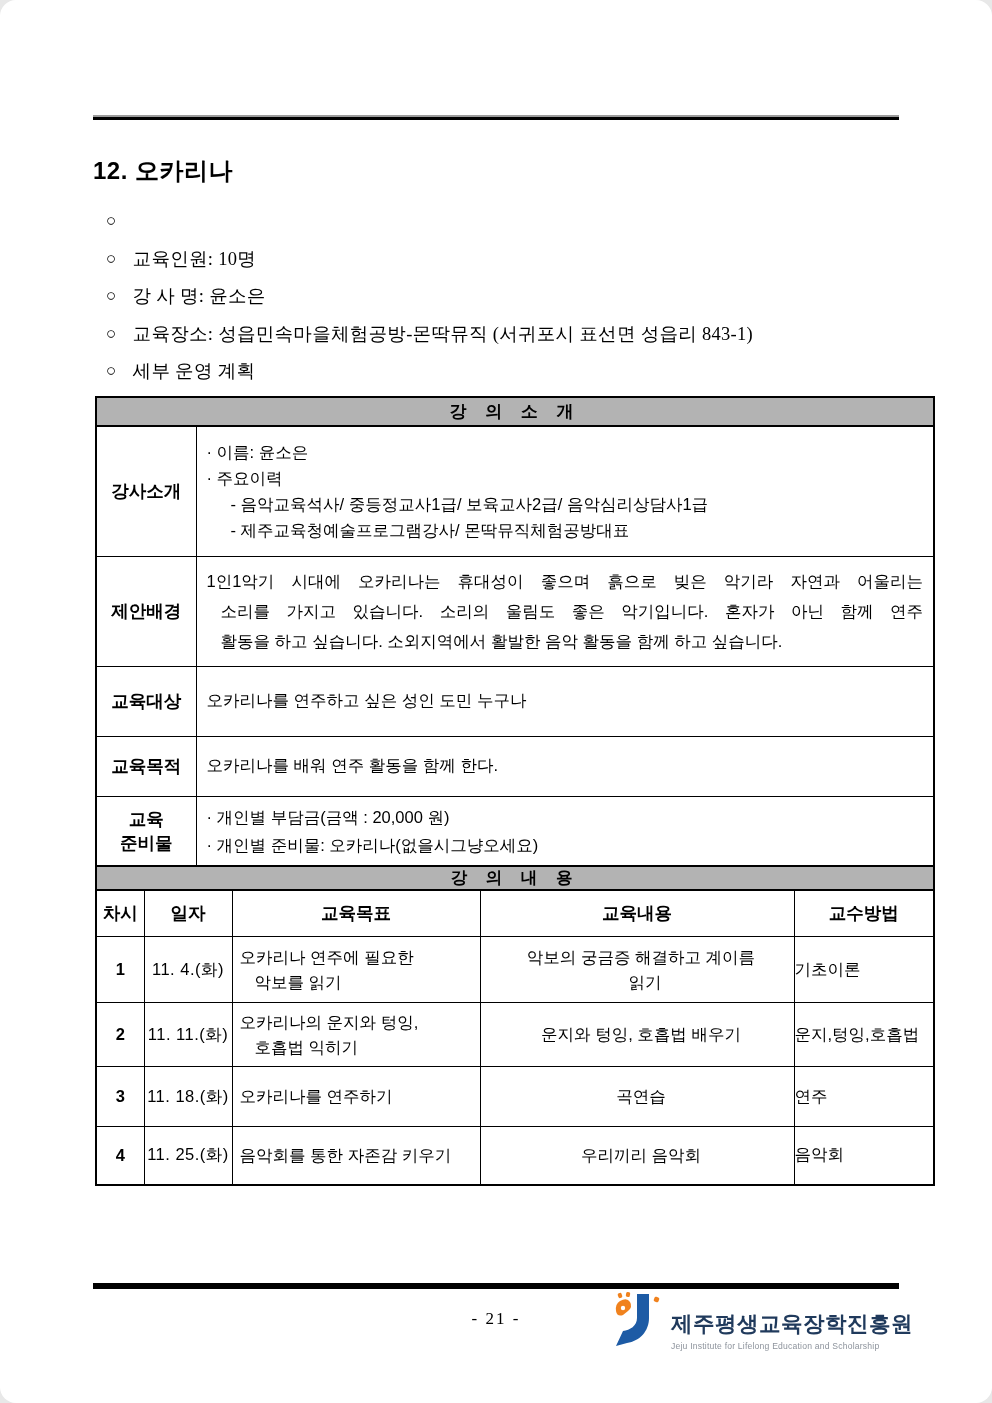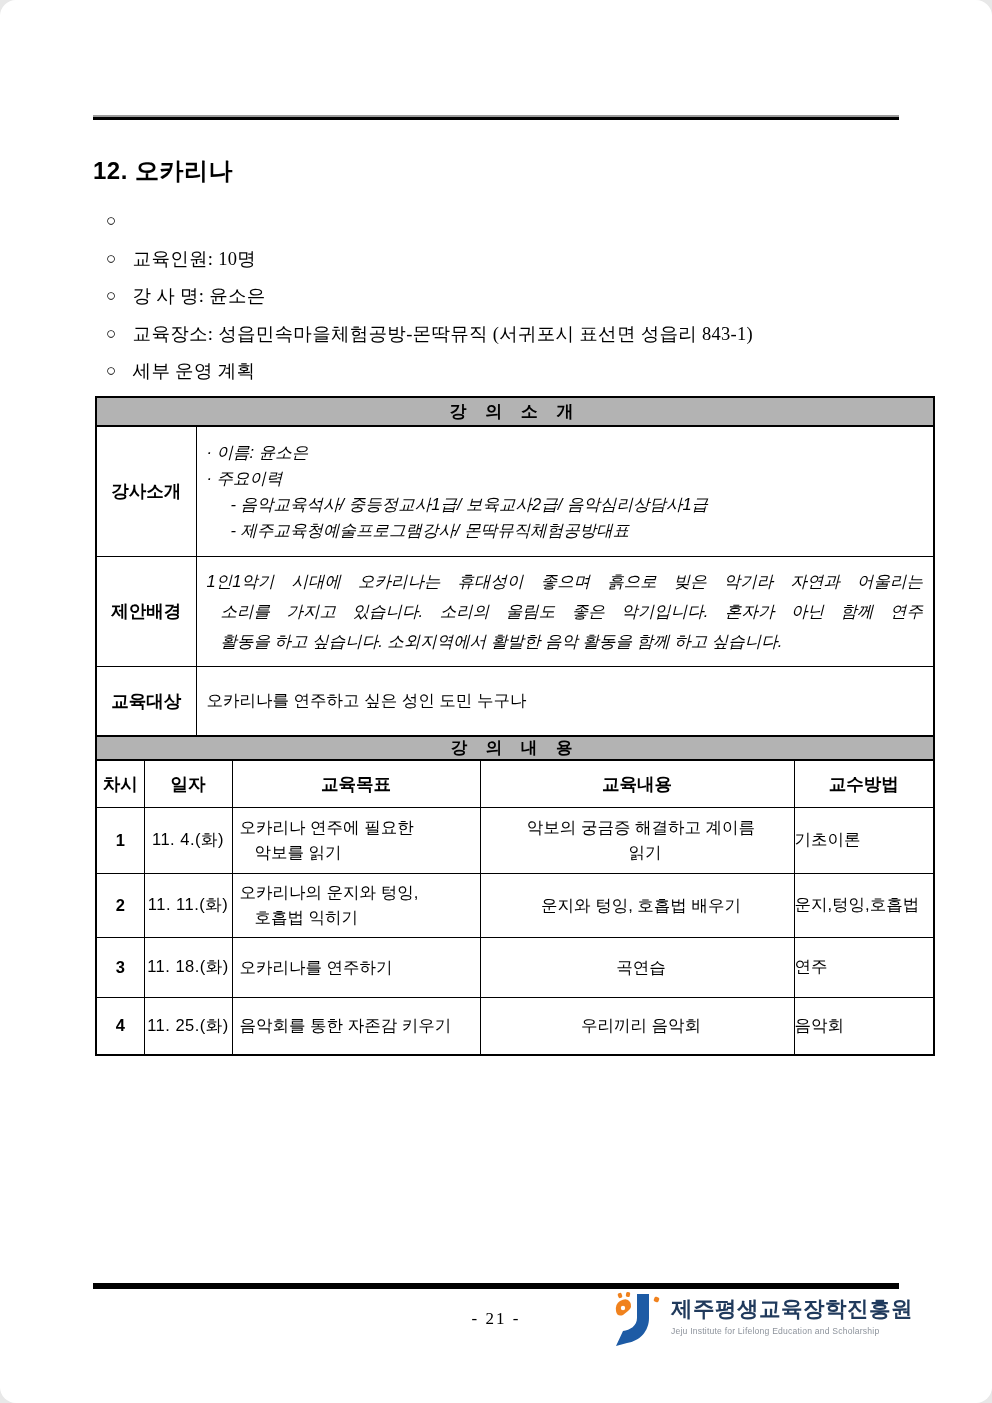--- a/index.html
+++ b/index.html
@@ -55,21 +55,21 @@
     border-bottom: 2px solid #000;
   }
   .lbl {
     text-align: center; font-family: "Liberation Sans", sans-serif;
     font-weight: bold; font-size: 17.5px;
   }
   .cont {
     font-family: "Liberation Sans", sans-serif;
     font-size: 16.5px; text-align: left; padding: 6px 10px;
   }
-  .cont .line { line-height: 26px; font-style: italic; }
+  .cont .line { line-height: 26px; }
   .cont .ind  { padding-left: 24px; }
   .para .line { line-height: 30px; }
   .para .jl   { text-align: justify; text-align-last: justify; }
   .para .ind2 { padding-left: 14px; }
   .prep .line { line-height: 28px; }
 
   
   .content-tbl th.colh {
     font-family: "Liberation Sans", sans-serif;
     font-weight: bold; font-size: 17.5px; text-align: center;
@@ -87,21 +87,21 @@
   .c-cont .ind3 { padding-left: 8px; }
   .c-meth { text-align: left; }
 
   
   .page-num {
     position: absolute; left: 0; top: 1309px; width: 992px;
     text-align: center; font-size: 17px; letter-spacing: 2px;
   }
   .logo { position: absolute; left: 610px; top: 1291px; display: flex; align-items: flex-start; }
   .logo-icon { width: 52px; height: 58px; margin-right: 9px; }
-  .logo-texts { padding-top: 3px; }
+  .logo-texts { padding-top: 3px; margin-top: 15px; }
   .logo-kr {
     font-family: "Liberation Sans", sans-serif;
     font-size: 21.5px; font-weight: bold; color: #203a5c; letter-spacing: 0.5px;
   }
   .logo-en {
     font-family: "Liberation Sans", sans-serif;
     font-size: 8.6px; color: #8d939c; margin-top: 3px; letter-spacing: 0.2px;
   }
 </style>
 </head>
@@ -159,20 +159,34 @@
         <td class="lbl">제안배경</td>
         <td class="cont para">
           <div class="line jl">1인1악기 시대에 오카리나는 휴대성이 좋으며 흙으로 빚은 악기라 자연과 어울리는</div>
           <div class="line jl ind2">소리를 가지고 있습니다. 소리의 울림도 좋은 악기입니다. 혼자가 아닌 함께 연주</div>
           <div class="line ind2">활동을 하고 싶습니다. 소외지역에서 활발한 음악 활동을 함께 하고 싶습니다.</div>
         </td>
       </tr>
       <tr style="height:70px">
         <td class="lbl">교육대상</td>
         <td class="cont">오카리나를 연주하고 싶은 성인 도민 누구나</td>
+      </tr>
+      <tr style="height:60px">
+        <td class="lbl">교육목적</td>
+        <td class="cont">오카리나를 배워 연주 활동을 함께 한다.</td>
+      </tr>
+      <tr style="height:67px">
+        <td class="lbl">
+          <div>교육</div>
+          <div>준비물</div>
+        </td>
+        <td class="cont prep">
+          <div class="line">· 개인별 부담금(금액 : 20,000 원)</div>
+          <div class="line">· 개인별 준비물: 오카리나(없을시그냥오세요)</div>
+        </td>
       </tr>
     </tbody>
       </table>
 
     <table class="content-tbl">
       <colgroup>
         <col style="width:48px">
           <col style="width:88px">
           <col style="width:248px">
         <col style="width:314px">

